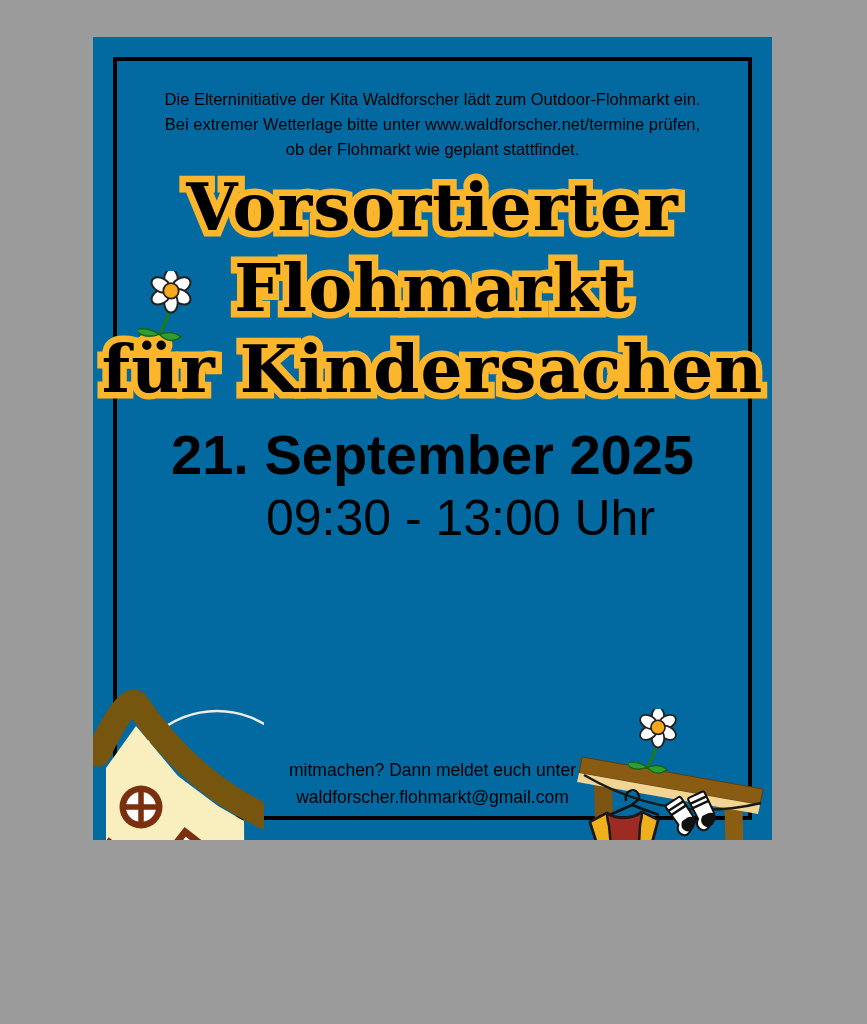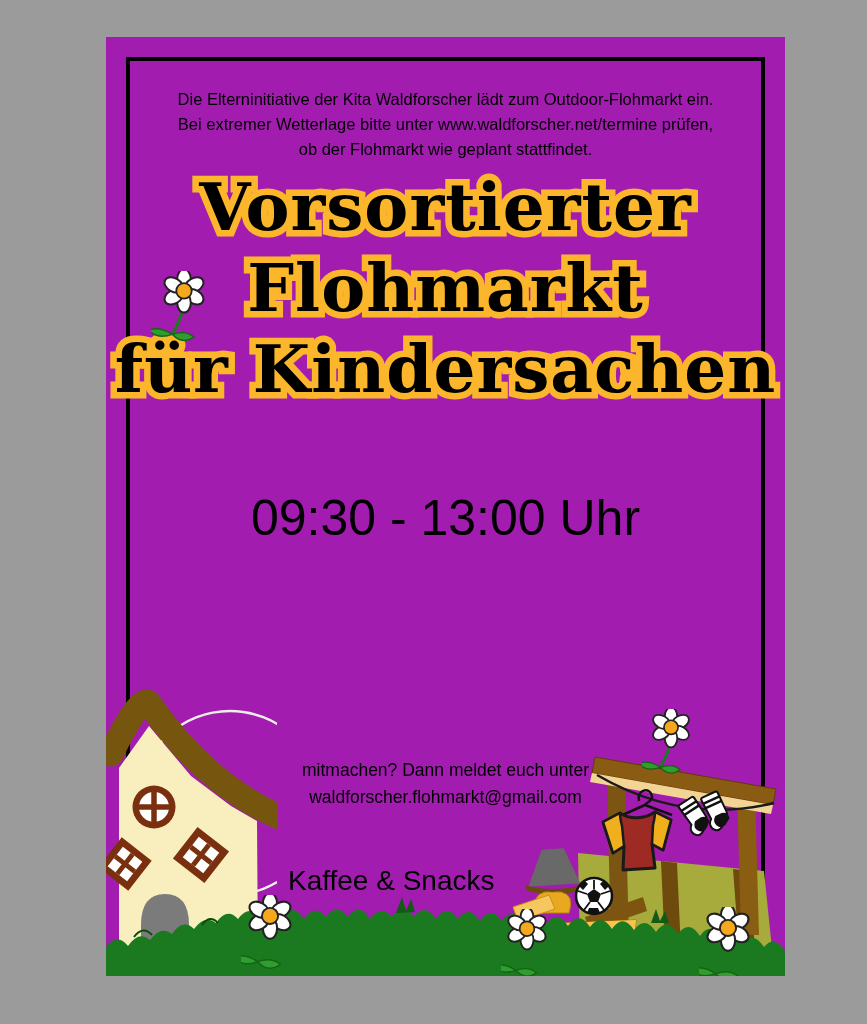--- a/index.html
+++ b/index.html
@@ -1,30 +1,30 @@
 <!DOCTYPE html>
 <html><head>
 <meta charset="utf-8">
 <style>
   html,body{margin:0;padding:0;background:#9b9b9b;}
   .canvas{position:relative;width:867px;height:1024px;background:#9b9b9b;overflow:hidden;
           font-family:"Liberation Sans",sans-serif;}
-  .page{position:absolute;left:106px;top:37px;width:679px;height:939px;background:#a21caf;overflow:hidden;}
+  .page{position:absolute;left:93px;top:37px;width:679px;height:803px;background:#0369a1;overflow:hidden;}
   .border-frame{position:absolute;left:20px;top:20px;right:20px;bottom:20px;border:4px solid #000;z-index:1;}
 
   .txt{position:absolute;left:0;width:100%;text-align:center;color:#000;z-index:2;}
   .intro{top:50px;font-size:16.5px;line-height:25px;}
   .title-block{top:130px;z-index:2;}
   .t-line{position:relative;height:81px;line-height:81px;text-align:center;}
   .t-line span{font-family:"DejaVu Serif",serif;font-weight:700;font-size:66px;letter-spacing:1px;white-space:nowrap;}
   .t-stroke{position:absolute;display:block;left:0;right:0;top:0;color:#fbb62b;
             -webkit-text-stroke:13px #fbb62b;z-index:0;}
   .t-fill{position:relative;color:#000;z-index:1;}
   .date-line{top:386px;font-size:56px;line-height:64px;font-weight:700;}
-  .time-line{top:452px;font-size:50px;line-height:58px;font-weight:400;}
+  .time-line{top:452px;font-size:50px;line-height:58px;font-weight:400;padding-left:28px;}
   .address{top:542px;font-size:37px;line-height:50px;}
   .seller{top:720px;font-size:17.5px;line-height:27px;}
   .kaffee{position:absolute;left:182px;top:828px;font-size:28px;color:#000;z-index:2;white-space:nowrap;}
 
   .art{position:absolute;}
   .z3{z-index:3;} .z4{z-index:4;} .z5{z-index:5;} .z6{z-index:6;}
   .house-art{left:-1px;top:651px;}
   .line-art{left:467px;top:676px;}
   .lamp-art{left:399px;top:806px;}
   .grass-art{left:0;top:852px;}
@@ -74,20 +74,21 @@
       <div class="t-line">
         <span class="t-stroke">Flohmarkt</span>
         <span class="t-fill">Flohmarkt</span>
       </div>
       <div class="t-line">
         <span class="t-stroke">für Kindersachen</span>
         <span class="t-fill">für Kindersachen</span>
       </div>
     </div>
 
+    <div class="txt date-line">21. September 2025</div>
     <div class="txt time-line">09:30 - 13:00 Uhr</div>
 
     <div class="txt address">
     </div>
 
     <div class="txt seller">
       <div>mitmachen? Dann meldet euch unter</div>
       <div>waldforscher.flohmarkt@gmail.com</div>
     </div>
 

